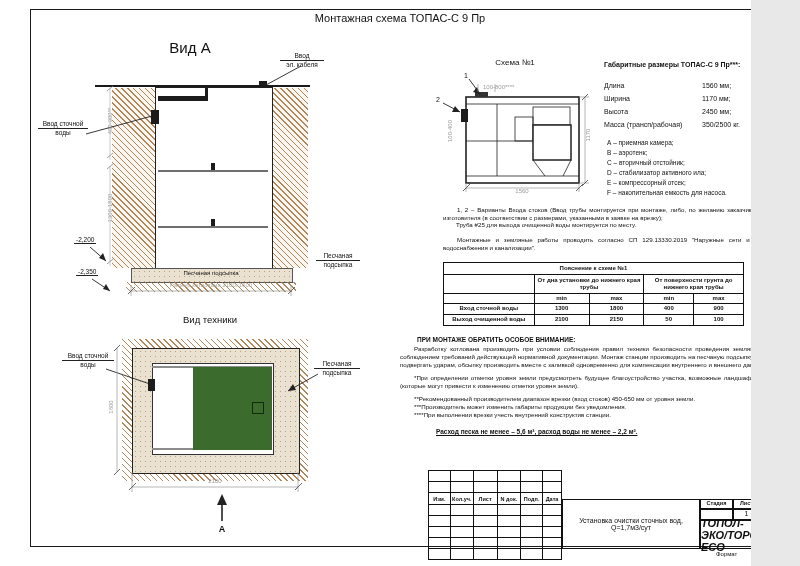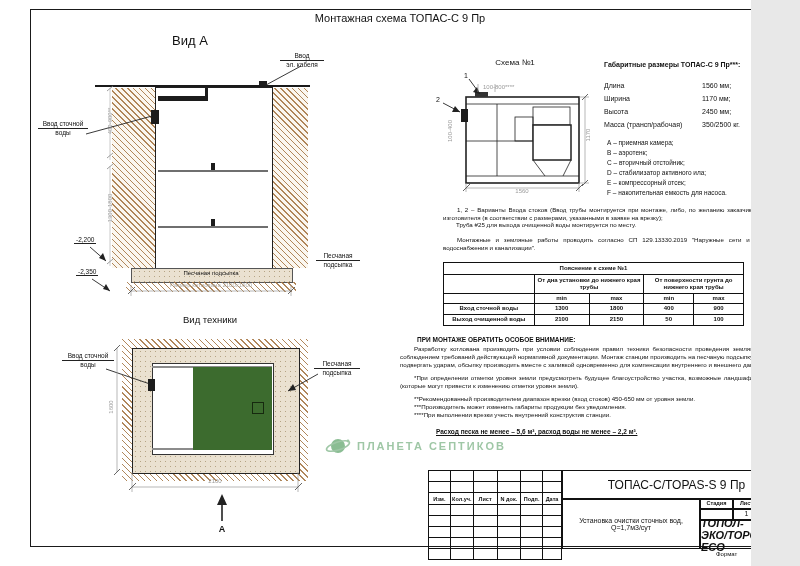--- a/index.html
+++ b/index.html
@@ -30,21 +30,21 @@
 </style>
 </head>
 <body>
 
 <div id="page">
 
   <div class="abs frame" style="left:30px;top:9px;width:757px;height:536px;"></div>
 
   <div class="abs ctr" style="left:250px;top:12px;width:300px;font-size:11px;">Монтажная схема ТОПАС-С 9 Пр</div>
 
-  <div class="abs ctr" style="left:150px;top:33px;width:80px;font-size:13px;">Вид А</div>
+  <div class="abs ctr" style="left:150px;top:39px;width:80px;font-size:15px;">Вид А</div>
 
   <div class="abs hatch" style="left:112px;top:88px;width:44px;height:180px;"></div>
   <div class="abs hatch" style="left:271px;top:88px;width:37px;height:180px;"></div>
 
   <div class="abs tank" style="left:155px;top:87px;width:116px;height:181px;"></div>
   <div class="abs blk" style="left:158px;top:96px;width:49px;height:5px;"></div>
   <div class="abs blk" style="left:205px;top:88px;width:3px;height:13px;"></div>
   <div class="abs blk" style="left:151px;top:110px;width:8px;height:14px;"></div>
   <div class="abs blk" style="left:259px;top:81px;width:8px;height:7px;"></div>
   <div class="abs floor" style="left:158px;top:170px;width:110px;height:2px;"></div>
@@ -176,28 +176,20 @@
     </table>
 
   <div class="abs" style="left:417px;top:336px;font-size:6.5px;font-weight:bold;">ПРИ МОНТАЖЕ ОБРАТИТЬ ОСОБОЕ ВНИМАНИЕ:</div>
   <div class="abs note ind" style="left:400px;top:345px;width:389px;">Разработку котлована производить при условии соблюдения правил техники безопасности проведения земляных работ, с соблюдением требований действующей нормативной документации. Монтаж станции производить на песчаную подсыпку, станцию не подвергать ударам, обсыпку производить вместе с заливкой одновременно для компенсации внутреннего и внешнего давления.</div>
   <div class="abs note ind" style="left:400px;top:374px;width:389px;">*При определении отметки уровня земли предусмотреть будущее благоустройство участка, возможные ландшафтные работы (которые могут привести к изменению отметки уровня земли).</div>
   <div class="abs note" style="left:414px;top:395px;width:375px;">**Рекомендованный производителем диапазон врезки (вход стоков) 450-650 мм от уровня земли.</div>
   <div class="abs note" style="left:414px;top:403px;width:375px;">***Производитель может изменить габариты продукции без уведомления.</div>
   <div class="abs note" style="left:414px;top:411px;width:375px;">****При выполнении врезки учесть внутренний конструктив станции.</div>
   <div class="abs" style="left:436px;top:428px;font-size:6.5px;font-weight:bold;text-decoration:underline;">Расход песка не менее – 5,6 м³, расход воды не менее – 2,2 м³.</div>
 
-  <div class="abs" style="left:325px;top:434px;display:flex;align-items:center;gap:6px;">
-    <svg width="26" height="24" viewBox="0 0 26 24" style="position:static;">
-      <circle cx="13" cy="12" r="7" fill="#8abd93"></circle>
-      <ellipse cx="13" cy="12" rx="12" ry="4" fill="none" stroke="#9fc7a6" stroke-width="1.6" transform="rotate(-18 13 12)"></ellipse>
-      <circle cx="23" cy="7" r="1.4" fill="#9fc7a6"></circle>
-    </svg>
-    <span class="wm">ПЛАНЕТА СЕПТИКОВ</span>
-  </div>
 
   <table class="abs rev" style="left:428px;top:470px;width:134px;">
     <colgroup>
         <col style="width:22px">
         <col style="width:23px">
         <col style="width:24px">
         <col style="width:24px">
         <col style="width:22px">
         <col style="width:19px">
       </colgroup>
@@ -262,23 +254,20 @@
           <td></td>
           <td></td>
           <td></td>
           <td></td>
           <td></td>
           <td></td>
         </tr>
   </tbody>
     </table>
 
-  <div class="abs tb-cell" style="left:562px;top:470px;width:229px;height:29px;display:flex;align-items:center;justify-content:center;border-width:1.6px;">
-    <span style="font-size:12px;">ТОПАС-С/TOPAS-S 9 Пр</span>
-  </div>
   <div class="abs tb-cell" style="left:562px;top:499px;width:138px;height:50px;display:flex;flex-direction:column;align-items:center;justify-content:center;border-width:1.6px;">
     <span style="font-size:7px;">Установка очистки сточных вод,</span>
     <span style="font-size:7px;">Q=1,7м3/сут</span>
   </div>
   <div class="abs tb-cell ctr" style="left:700px;top:499px;width:33px;height:10px;font-size:5.5px;font-weight:bold;">Стадия</div>
   <div class="abs tb-cell ctr" style="left:733px;top:499px;width:27px;height:10px;font-size:5.5px;font-weight:bold;">Лист</div>
   <div class="abs tb-cell ctr" style="left:760px;top:499px;width:31px;height:10px;font-size:5.5px;font-weight:bold;">Листов</div>
   <div class="abs tb-cell ctr" style="left:700px;top:509px;width:33px;height:11px;font-size:7px;"></div>
   <div class="abs tb-cell ctr" style="left:733px;top:509px;width:27px;height:11px;font-size:7px;">1</div>
   <div class="abs tb-cell ctr" style="left:760px;top:509px;width:31px;height:11px;font-size:7px;">1</div>

